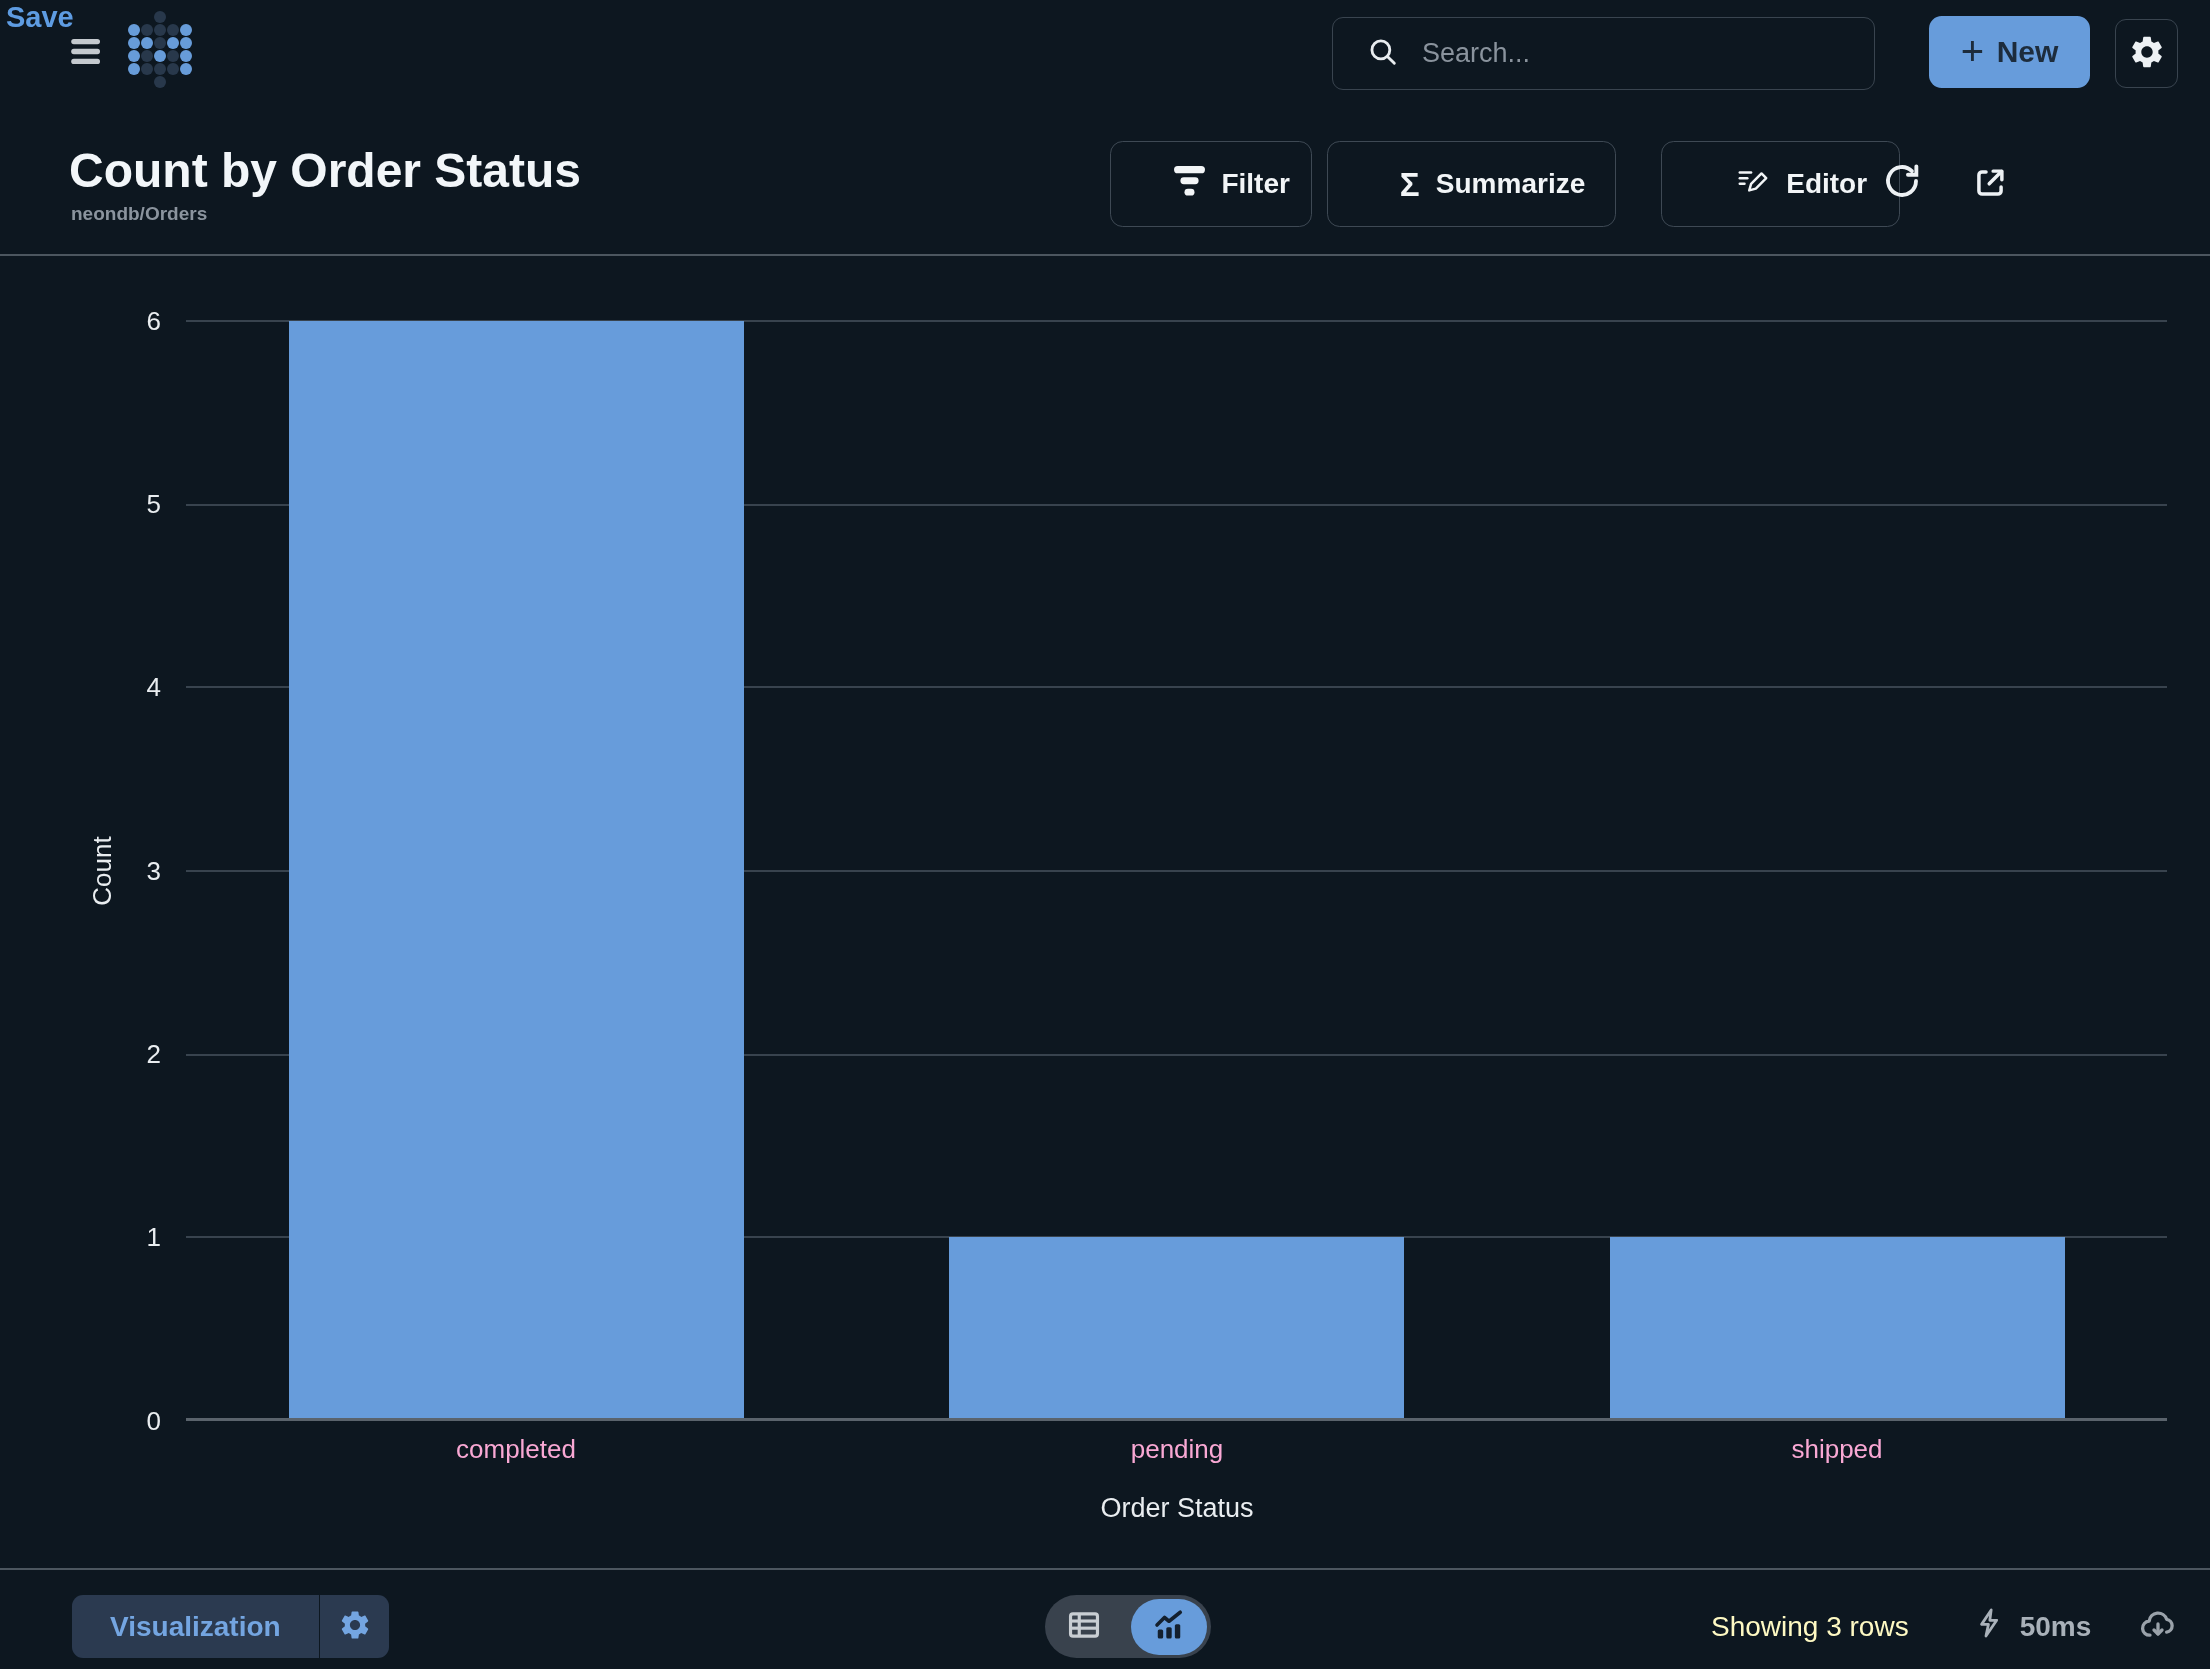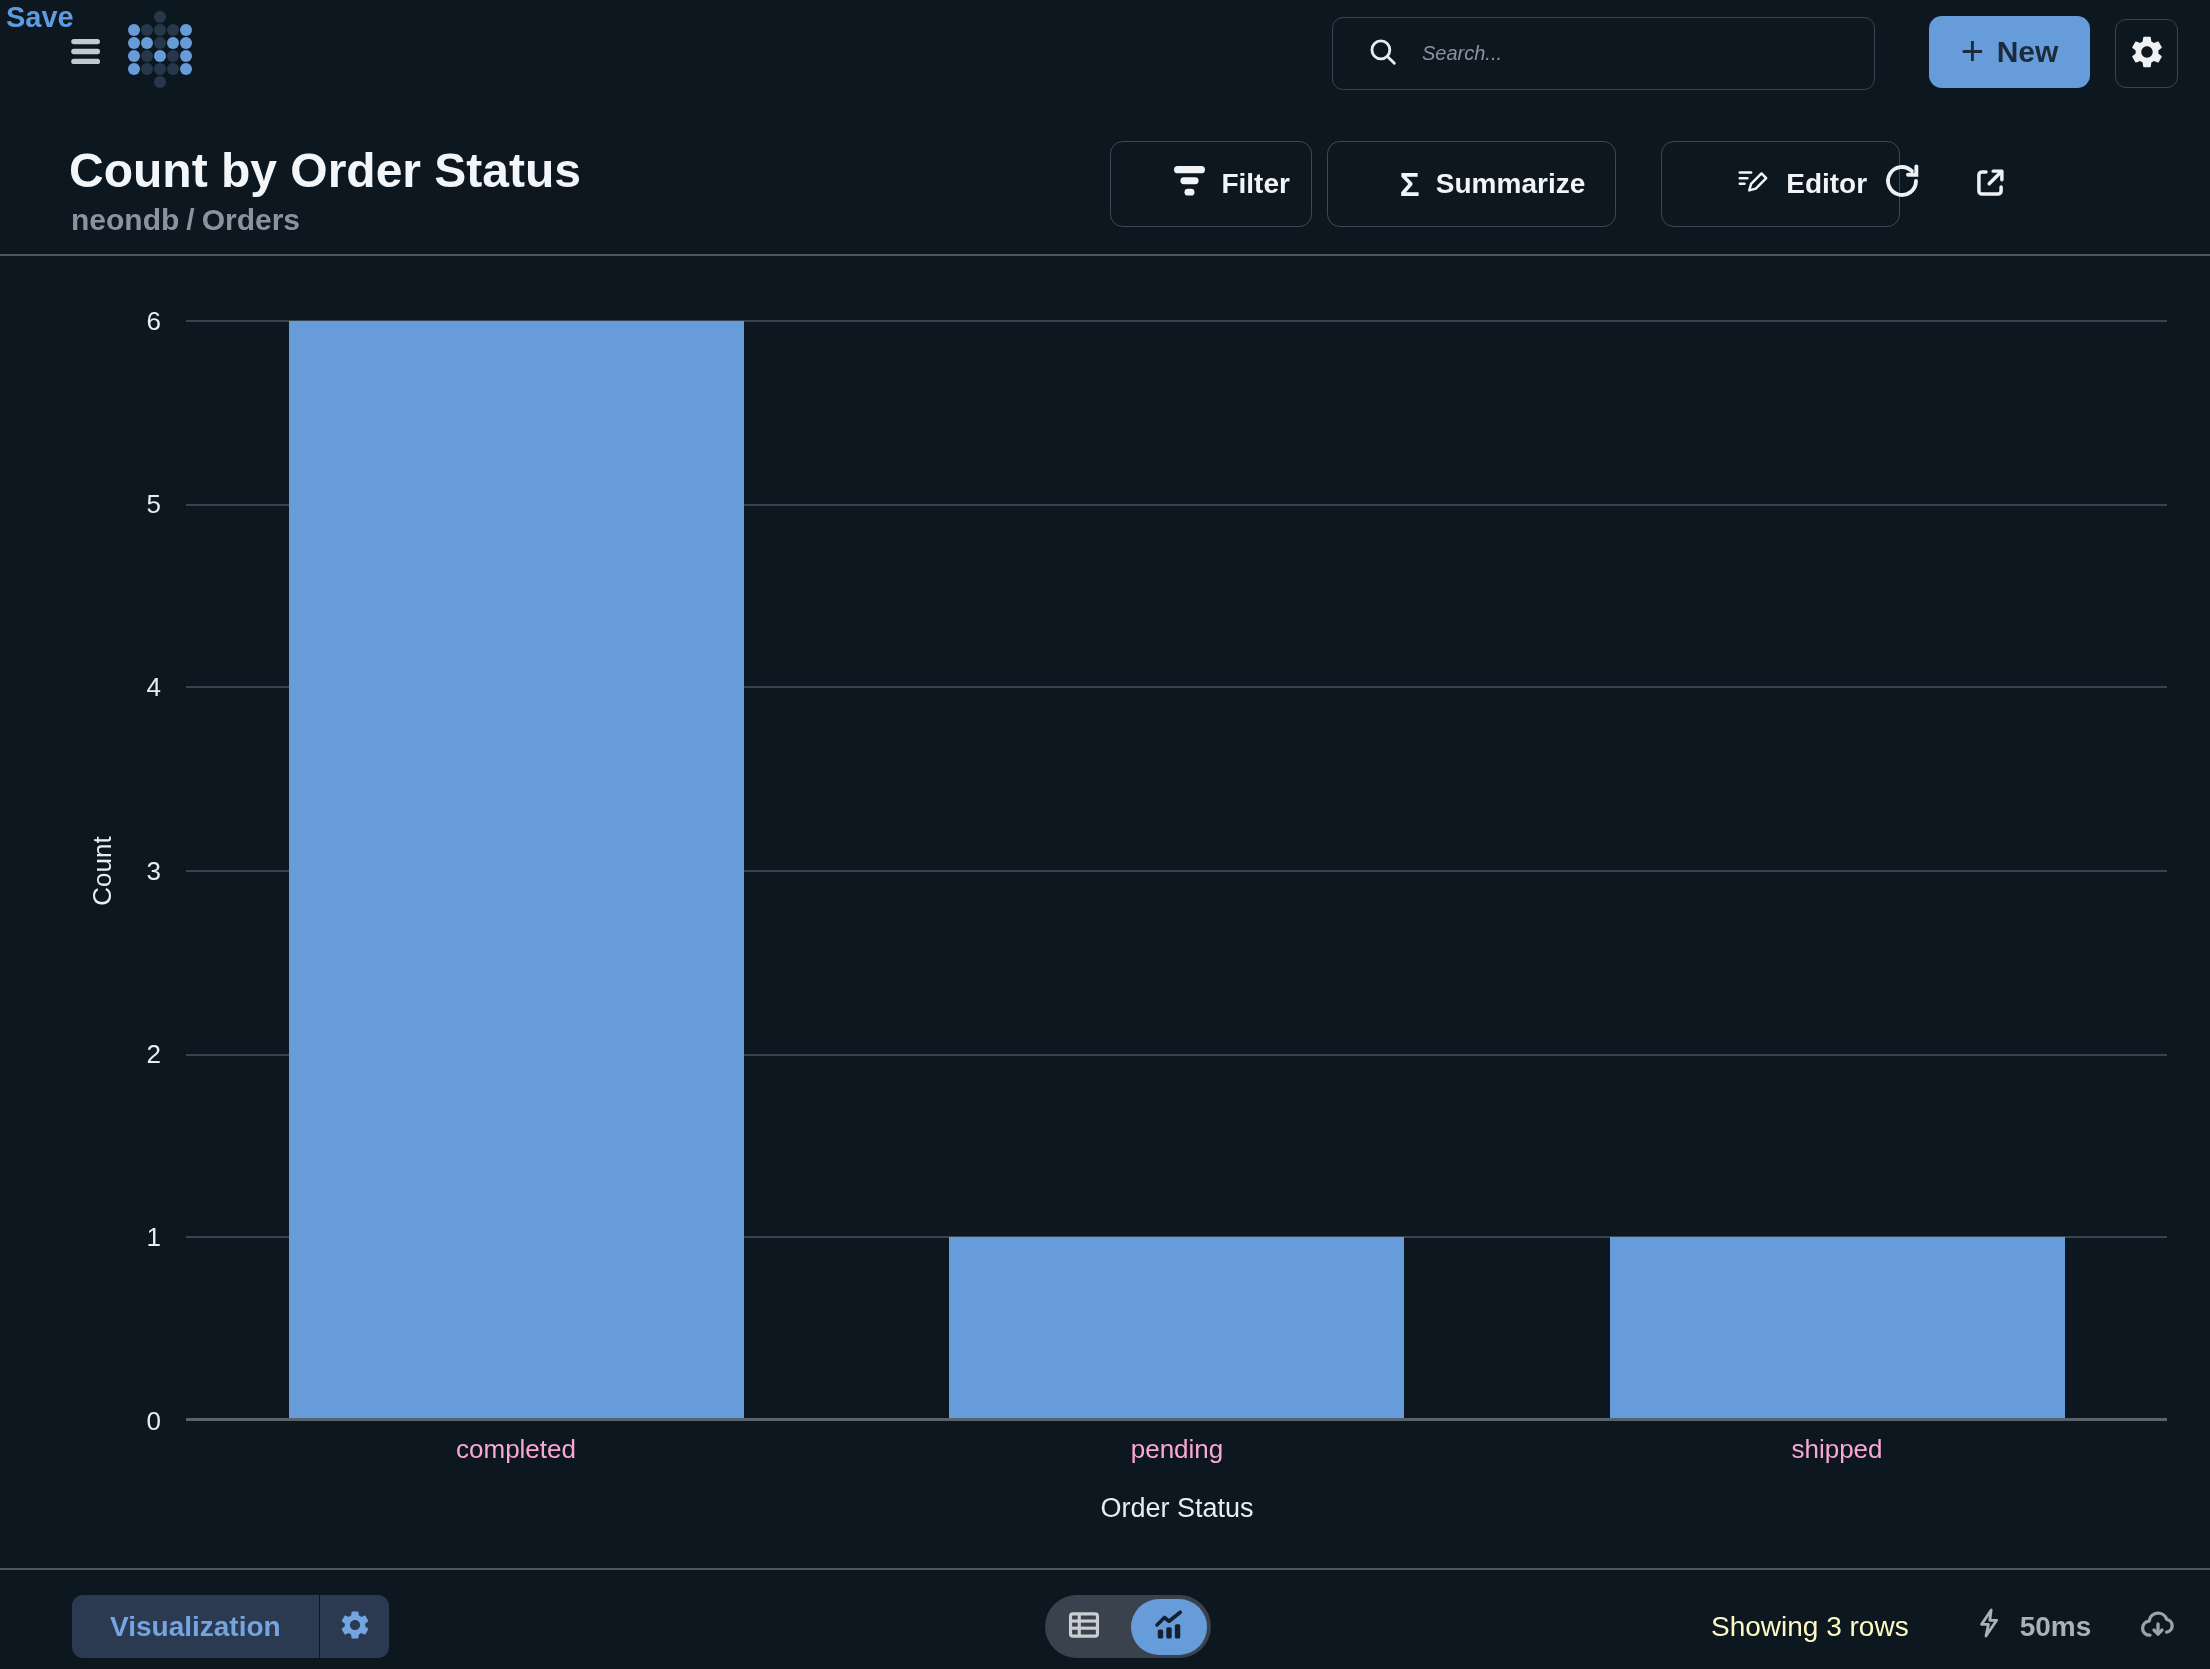--- a/index.html
+++ b/index.html
@@ -8,32 +8,32 @@
   button{font-family:"Liberation Sans",sans-serif;cursor:pointer;}
 
   
   .hamburger{position:absolute;left:71px;top:38px;width:31px;height:27px;background:none;border:none;padding:0;color:#C4C9CE;}
   .logo{position:absolute;left:128px;top:11px;width:67px;height:80px;cursor:pointer;}
   .logo .dot{position:absolute;width:11.8px;height:11.8px;border-radius:50%;}
   .search-box{position:absolute;left:1332px;top:17px;width:543px;height:73px;box-sizing:border-box;
               border:1.8px solid #39444F;border-radius:11px;display:flex;align-items:center;gap:20px;padding:0 0 0 33px;}
   .search-box svg{flex:0 0 auto;color:#E8ECEF;}
   .search-box input{flex:1;background:transparent;border:none;outline:none;color:#E8ECEF;
-                    font-size:20px;font-family:"Liberation Sans",sans-serif;font-style:italic;}
+                    font-size:27px;font-family:"Liberation Sans",sans-serif;}
   .search-box input::placeholder{color:#8A939D;opacity:1;}
   .new-btn{position:absolute;left:1929px;top:16.3px;width:161px;height:72px;border:none;border-radius:12.7px;
            background:#679CDB;color:#1D2C3C;display:flex;align-items:center;justify-content:center;gap:12.7px;}
   .new-btn .plus{font-size:40px;font-weight:400;line-height:40px;margin-top:-3.6px;}
   .new-btn .lbl{font-size:30px;font-weight:700;}
   .gear-btn{position:absolute;left:2115px;top:19px;width:63px;height:69px;box-sizing:border-box;background:none;
             border:1.8px solid #39444F;border-radius:11px;color:#EDF1F4;display:flex;align-items:center;justify-content:center;}
 
   
   .page-title{position:absolute;left:69px;top:143px;font-size:48px;font-weight:700;color:#F2F6F9;margin:0;}
-  .breadcrumb{position:absolute;left:71px;top:203px;font-size:30px;font-weight:600;color:#8B949E;display:flex;gap:7px;}
+  .breadcrumb{position:absolute;left:71px;top:203px;font-size:19px;font-weight:600;color:#8B949E;display:flex;gap:0;}
   .breadcrumb .crumb{cursor:pointer;}
   .btn-outline{position:absolute;top:141px;height:86px;box-sizing:border-box;display:inline-flex;align-items:center;
                justify-content:center;gap:16.3px;border:1.8px solid #3E4954;border-radius:12.7px;background:transparent;
                color:#F2F5F7;font-size:28px;font-weight:700;padding-left:48px;}
   .btn-filter{left:1110px;width:202px;}
   .btn-summarize{left:1327px;width:289px;}
   .btn-editor{left:1632px;width:239px;margin-left:29px;}
   .sigma{font-size:33px;font-weight:700;line-height:33px;}
   .icon-btn{position:absolute;background:none;border:none;padding:0;color:#EDF1F4;display:flex;align-items:center;justify-content:center;}
   .btn-refresh{left:1880px;top:161px;width:43px;height:43px;}

